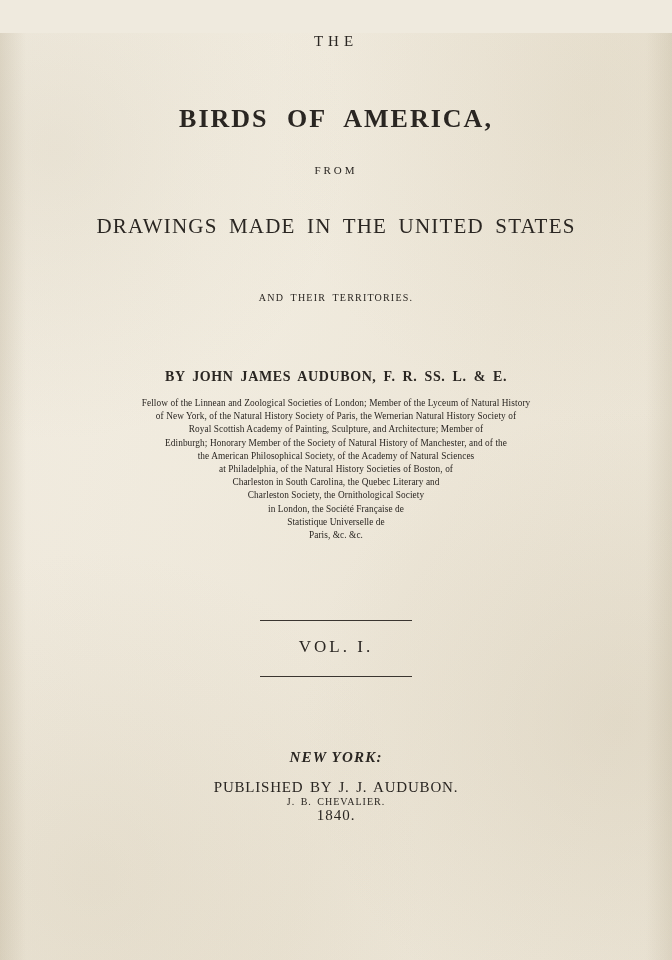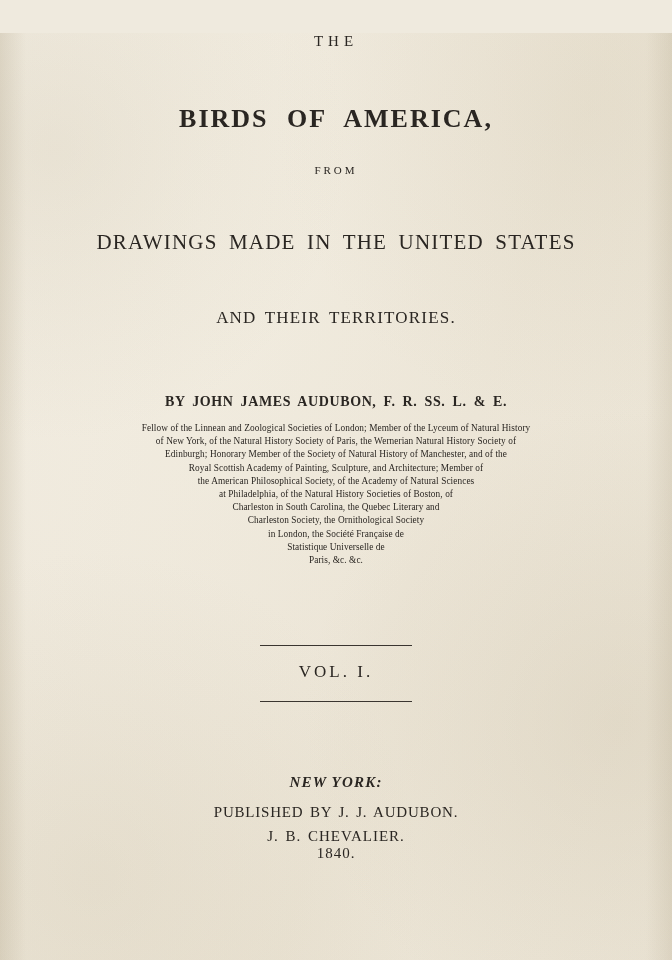--- a/index.html
+++ b/index.html
@@ -58,29 +58,29 @@
     word-spacing: 10px;
   }
 
   .line-from {
     margin-top: 30px;
     font-size: 11px;
     letter-spacing: 3px;
   }
 
   .line-drawings {
-    margin-top: 54px;
+    margin-top: 38px;
     font-size: 21px;
     letter-spacing: 1.2px;
     word-spacing: 5px;
   }
 
   .line-territories {
     margin-top: 53px;
-    font-size: 17px;
+    font-size: 10px;
     letter-spacing: 1.2px;
     word-spacing: 3px;
   }
 
   .line-author {
     margin-top: 66px;
     font-size: 14px;
     font-weight: bold;
     letter-spacing: 0.6px;
     word-spacing: 3px;
@@ -130,22 +130,22 @@
     word-spacing: 2px;
   }
   .imprint .city2 {
     margin-top: 15px;
     font-size: 15px;
     font-style: italic;
     font-weight: bold;
     letter-spacing: 1.2px;
   }
   .imprint .pub2 {
-    margin-top: 7px;
-    font-size: 15px;
+    margin-top: 0;
+    font-size: 10px;
     letter-spacing: 1px;
     word-spacing: 2px;
   }
   .imprint .year {
     font-size: 15px;
     letter-spacing: 1px;
   }
 
   .edge-shade {
     position: absolute;
@@ -180,22 +180,22 @@
 
     <div class="line-drawings">DRAWINGS MADE IN THE UNITED STATES</div>
 
     <div class="line-territories">AND THEIR TERRITORIES.</div>
 
     <div class="line-author">BY JOHN JAMES AUDUBON, F. R. SS. L. &amp; E.</div>
 
     <div class="affiliations">
       <div>Fellow of the Linnean and Zoological Societies of London; Member of the Lyceum of Natural History</div>
       <div>of New York, of the Natural History Society of Paris, the Wernerian Natural History Society of</div>
+      <div>Royal Scottish Academy of Painting, Sculpture, and Architecture; Member of</div>
       <div>Edinburgh; Honorary Member of the Society of Natural History of Manchester, and of the</div>
-      <div>Royal Scottish Academy of Painting, Sculpture, and Architecture; Member of</div>
       <div>the American Philosophical Society, of the Academy of Natural Sciences</div>
       <div>at Philadelphia, of the Natural History Societies of Boston, of</div>
       <div>Charleston in South Carolina, the Quebec Literary and</div>
       <div>Charleston Society, the Ornithological Society</div>
       <div>in London, the Société Française de</div>
       <div>Statistique Universelle de</div>
       <div>Paris, &amp;c. &amp;c.</div>
     </div>
 
     <hr class="rule rule-top">

